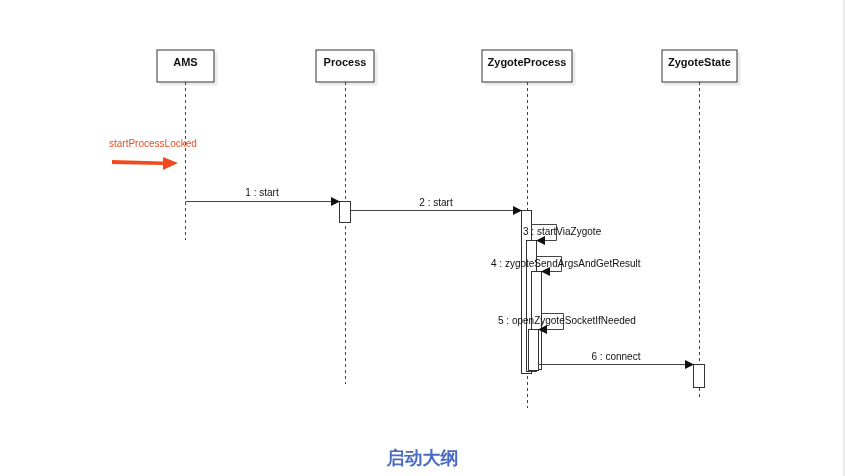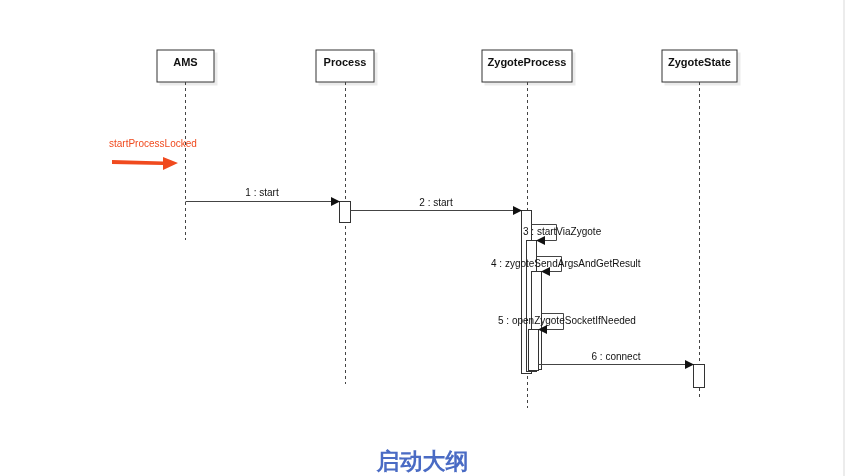--- a/index.html
+++ b/index.html
@@ -1,19 +1,19 @@
 <!DOCTYPE html>
 <html><head>
 <meta charset="utf-8">
 <style>
   html, body { margin: 0; padding: 0; background: #ffffff; }
   body { width: 845px; height: 476px; position: relative; overflow: hidden; font-family: "Liberation Sans", sans-serif; }
   .right-edge { position: absolute; left: 843px; top: 0; width: 2px; height: 476px; background: #ececec; }
   svg { position: absolute; left: 0; top: 0; }
-  .caption { position: absolute; left: 0; width: 845px; top: 446px; text-align: center; font-size: 23px; font-weight: bold; color: #4a6bc4; font-family: "DejaVu Sans", sans-serif; }
+  .caption { position: absolute; left: 0; width: 845px; top: 446px; text-align: center; font-size: 18px; font-weight: bold; color: #4a6bc4; font-family: "DejaVu Sans", sans-serif; }
 </style>
 </head>
 <body>
 
 <div class="right-edge"></div>
 
 <svg width="845" height="440" viewBox="0 0 845 440">
   <defs>
     <filter id="shadow" x="-10%" y="-10%" width="130%" height="140%">
       <feOffset dx="3" dy="3" in="SourceAlpha" result="o"></feOffset>

